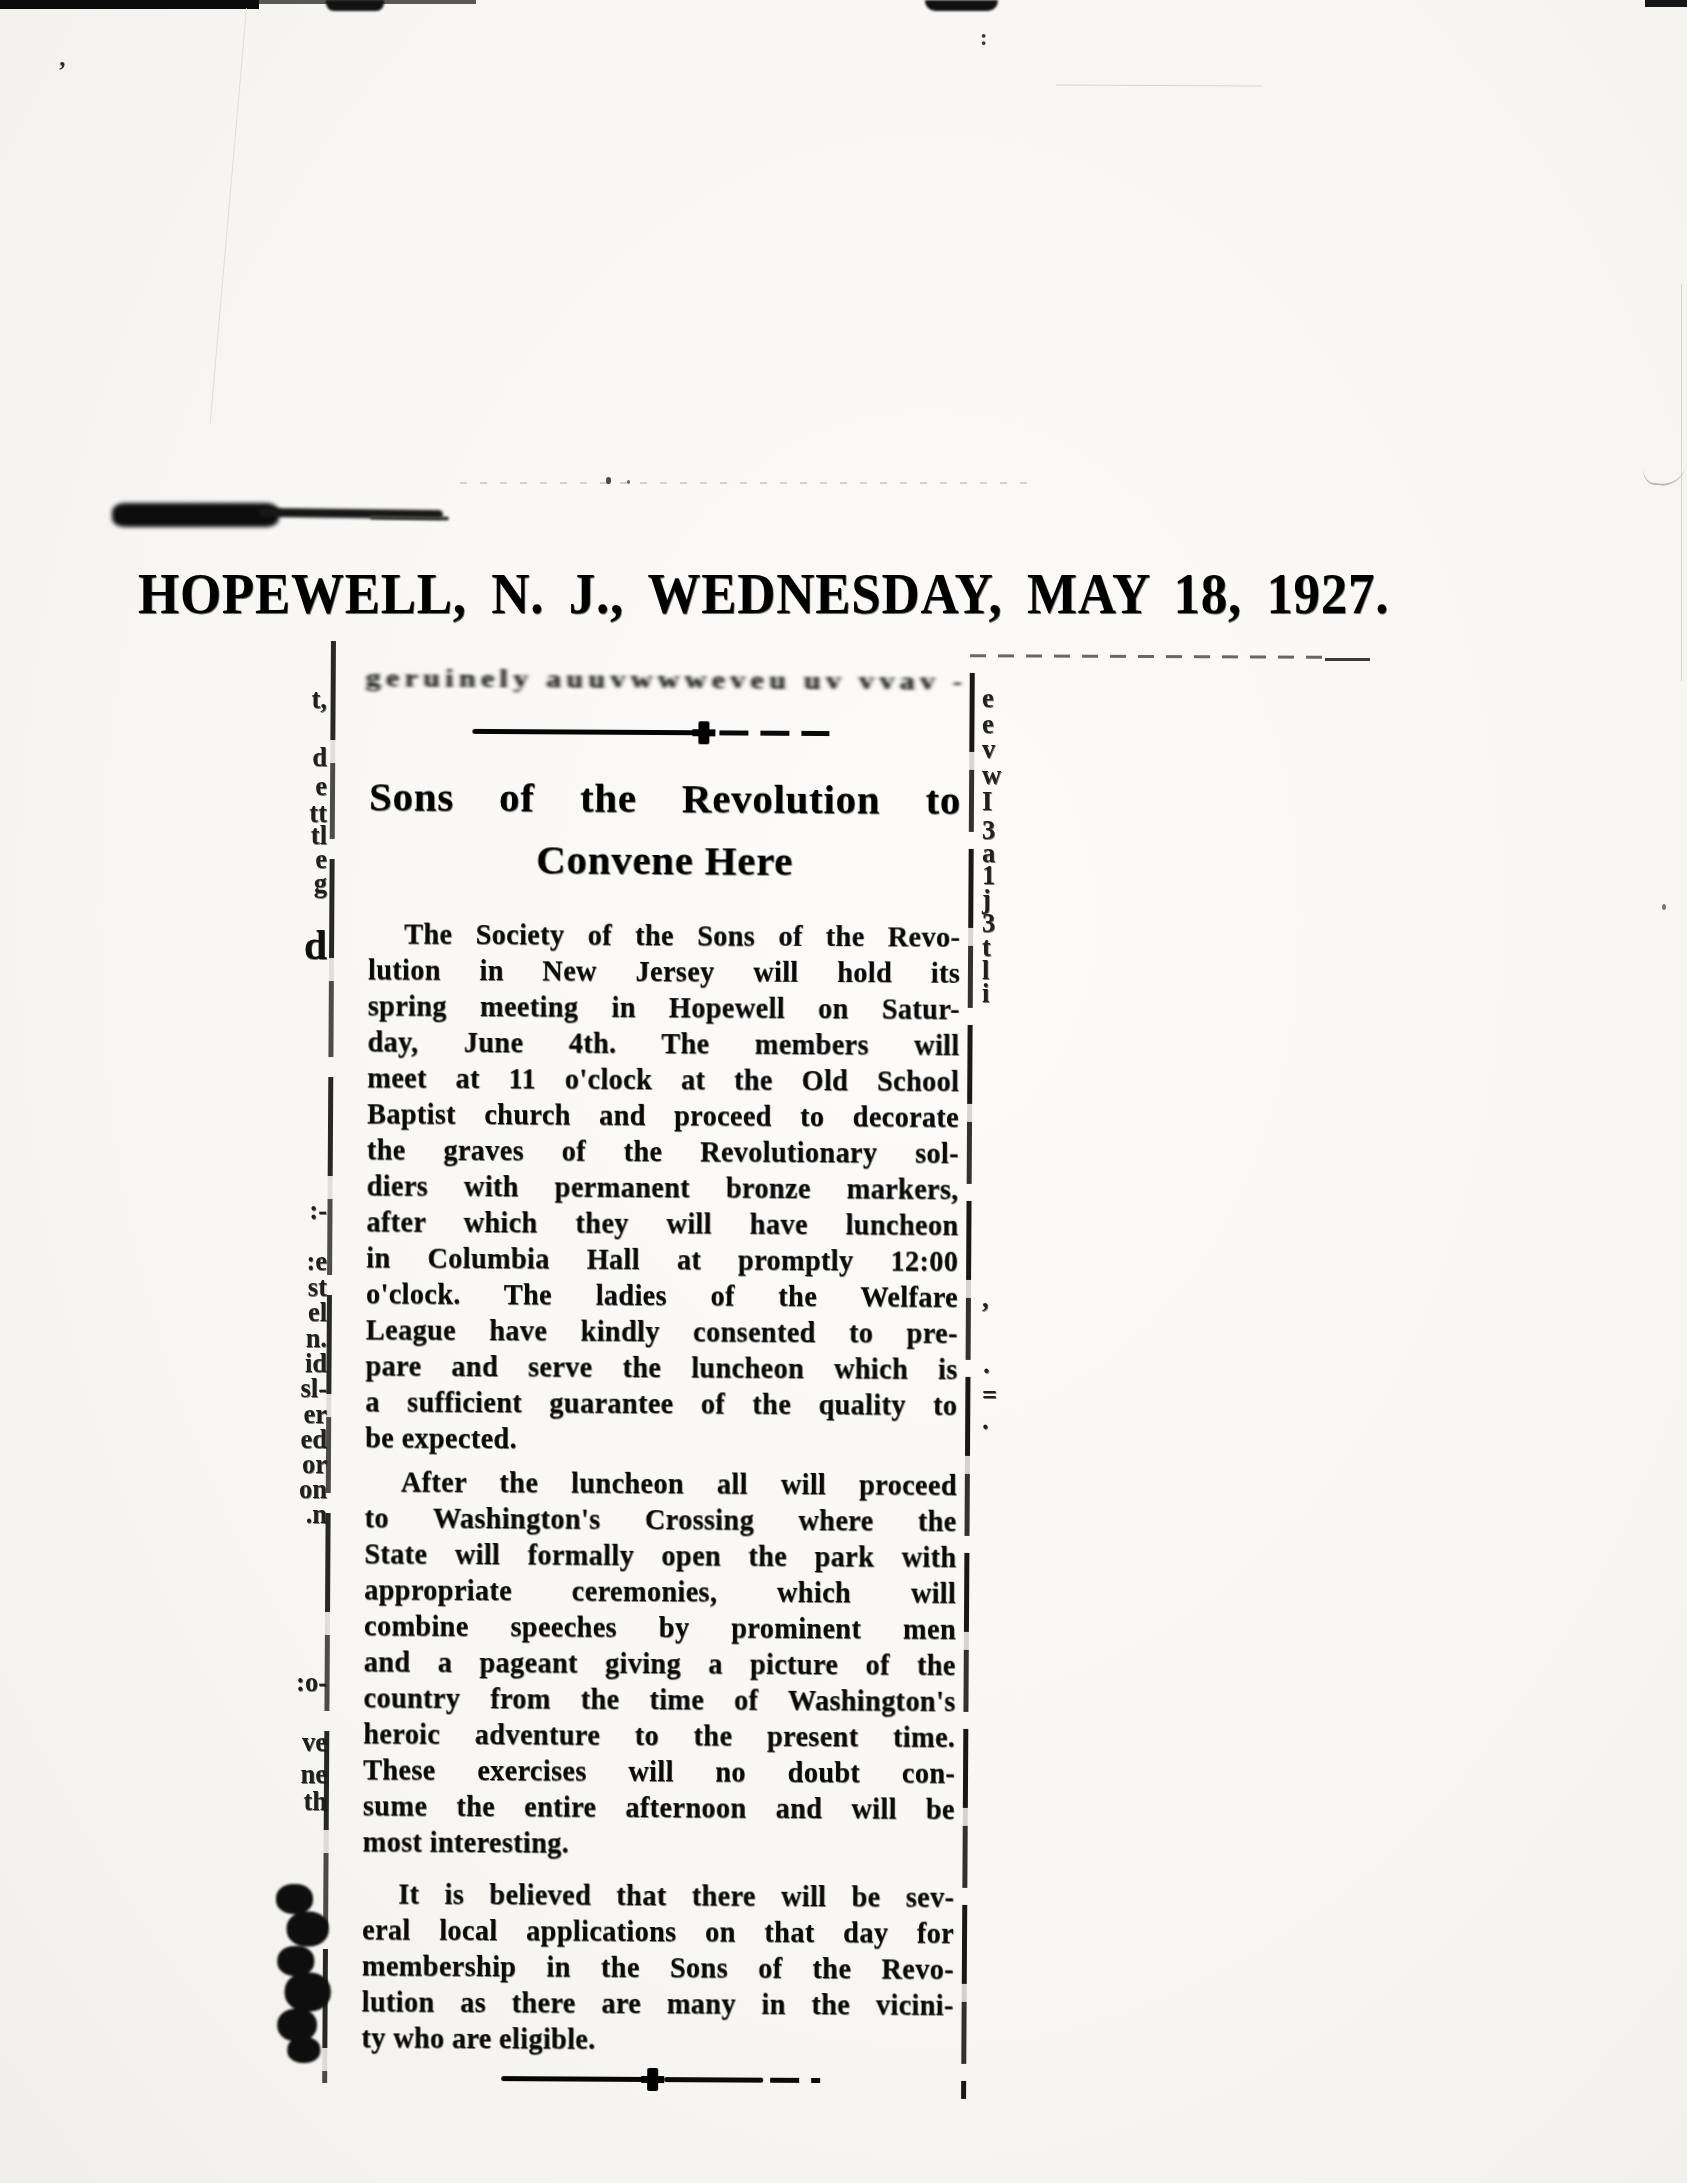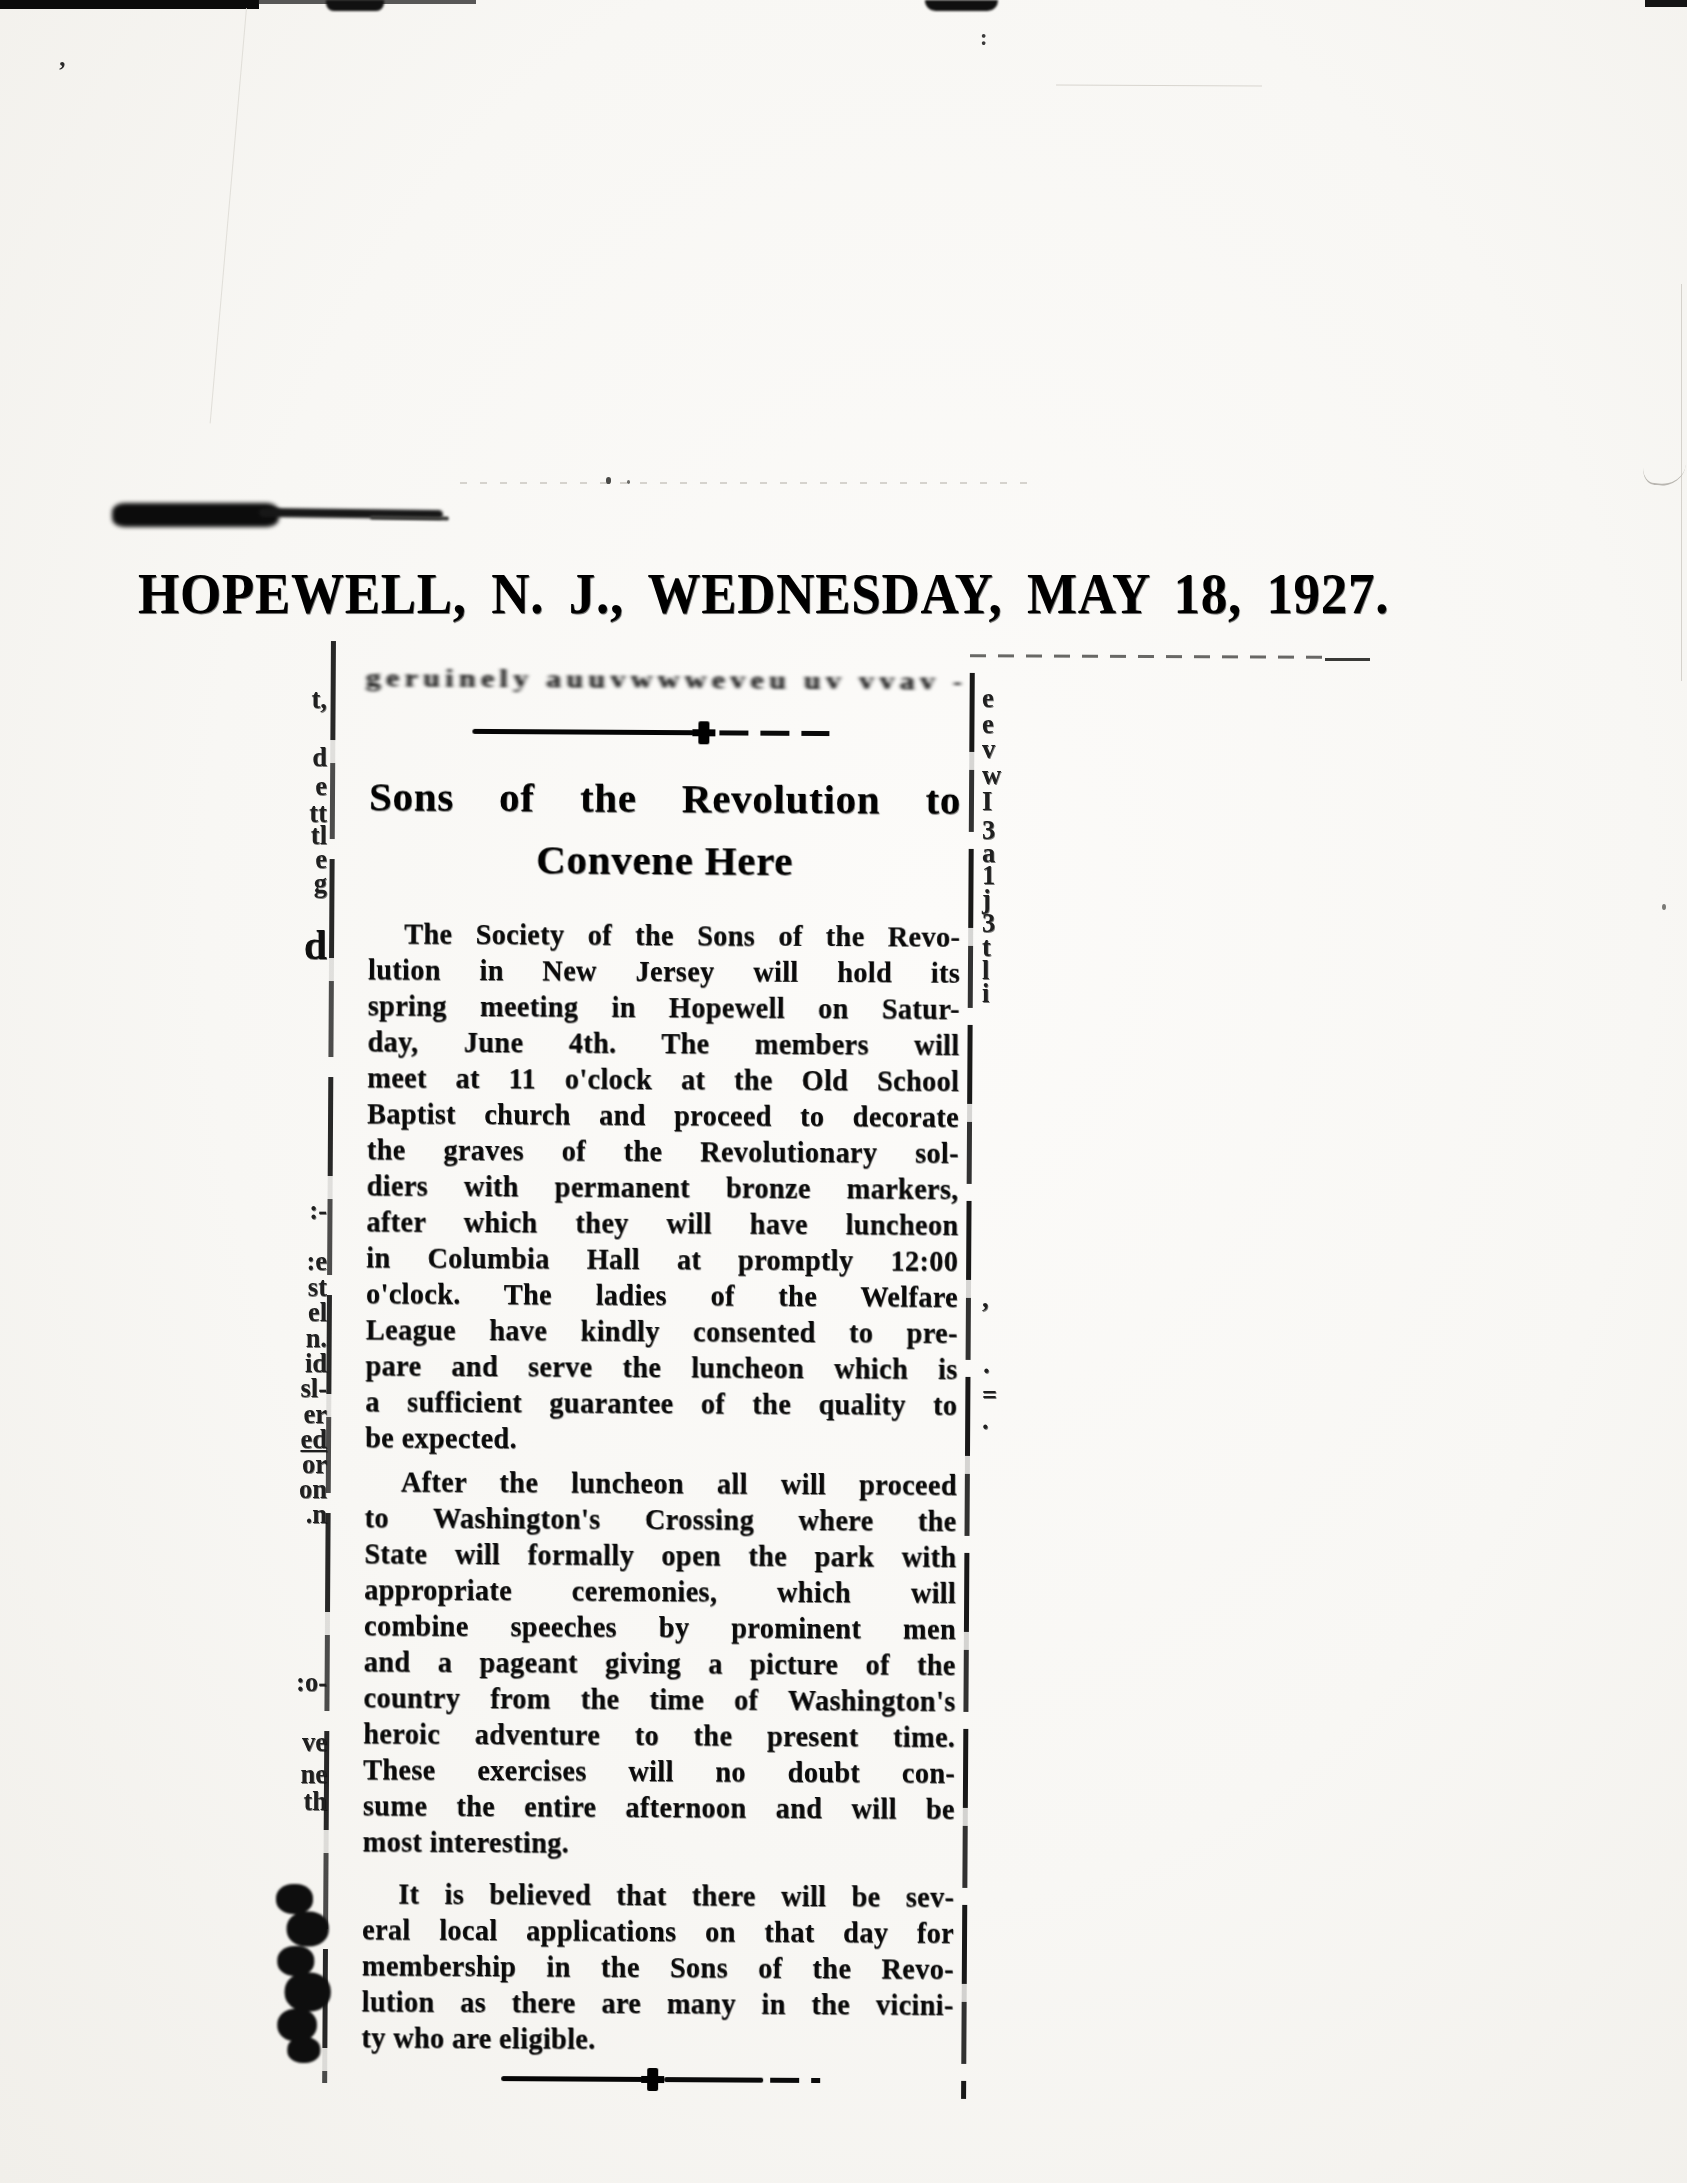--- a/index.html
+++ b/index.html
@@ -197,21 +197,21 @@
       <span class="frag" style="top: 868px;">g</span>
       <span class="frag frag-big" style="top: 921px;">d</span>
       <span class="frag" style="top: 1195px;">:-</span>
       <span class="frag" style="top: 1246px;">:e</span>
       <span class="frag" style="top: 1272px;">st</span>
       <span class="frag" style="top: 1297px;">el</span>
       <span class="frag" style="top: 1323px;">n.</span>
       <span class="frag" style="top: 1348px; text-align: right;">id</span>
       <span class="frag" style="top: 1373px;">sl-</span>
       <span class="frag" style="top: 1399px;">er</span>
-      <span class="frag" style="top: 1424px; text-decoration: underline;">ed</span>
+      <span class="frag" style="top: 1424px;">ed</span>
       <span class="frag" style="top: 1449px;">or</span>
       <span class="frag" style="top: 1474px;">on</span>
       <span class="frag" style="top: 1499px;">.n</span>
       <span class="frag" style="top: 1667px;">:o-</span>
       <span class="frag" style="top: 1727px;">ve</span>
       <span class="frag" style="top: 1759px;">ne</span>
       <span class="frag" style="top: 1786px;">th</span>
     </div>
   <div class="frag-col frag-right">
       <span class="frag" style="top: 683px;">e</span>

